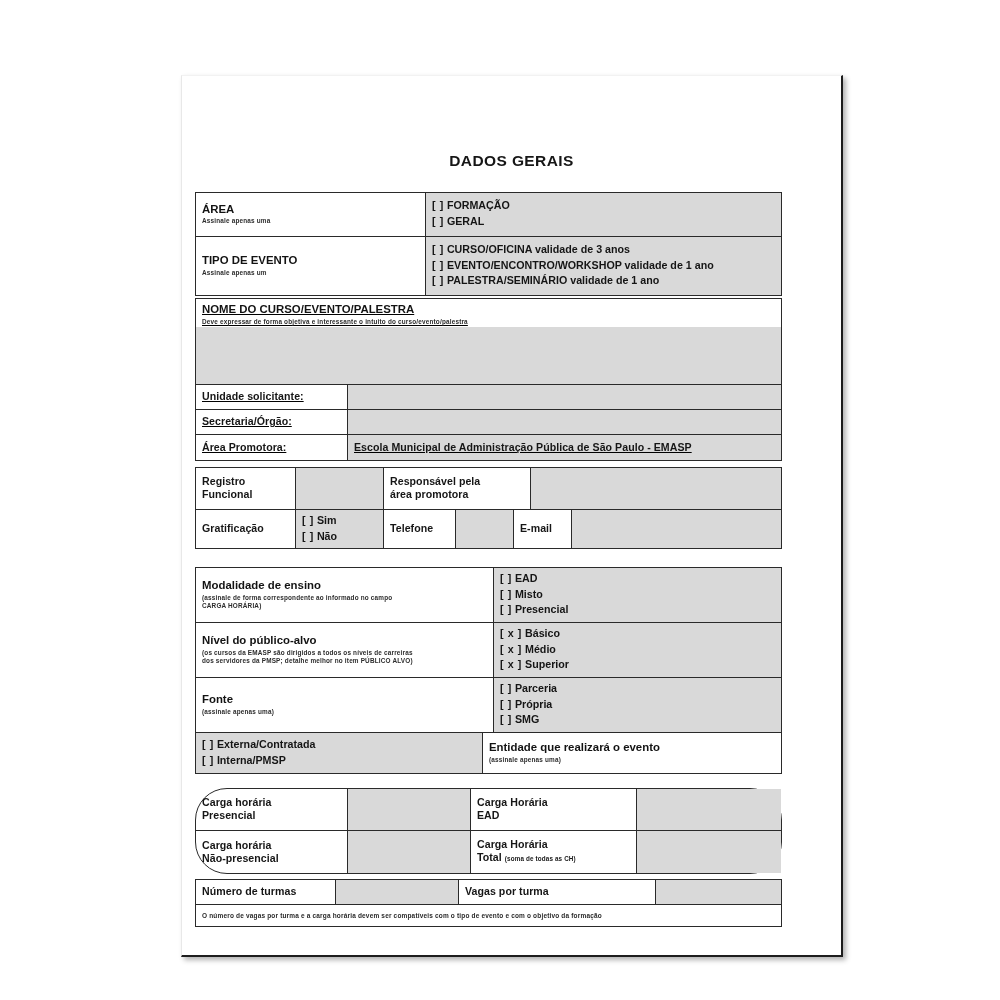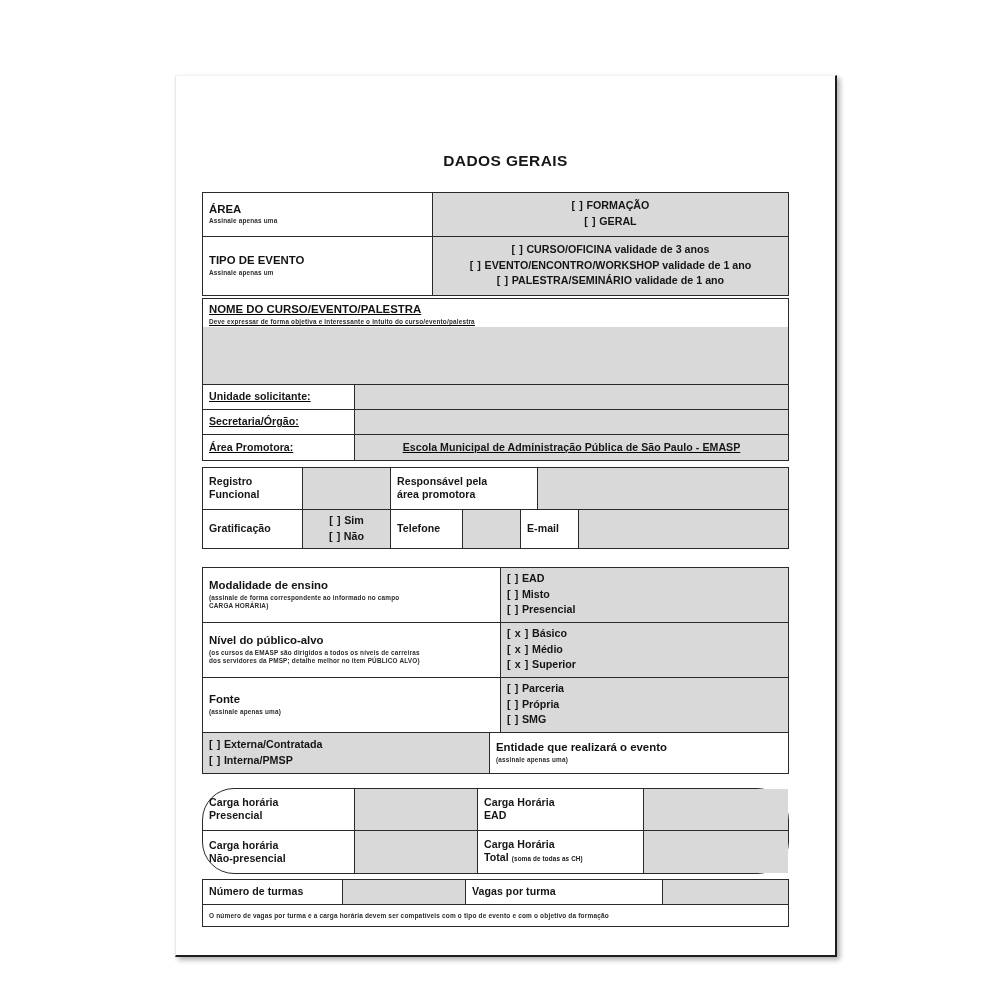--- a/index.html
+++ b/index.html
@@ -5,21 +5,21 @@
   * { box-sizing: border-box; }
   html, body {
     margin: 0; padding: 0;
     width: 1000px; height: 1000px;
     background: #ffffff;
     font-family: "Liberation Sans", sans-serif;
     overflow: hidden;
   }
   #page {
     position: absolute;
-    left: 175px; top: 75px;
+    left: 181px; top: 75px;
     width: 662px; height: 882px;
     background: #ffffff;
     border-right: 2px solid #1d1d1d;
     border-bottom: 2px solid #1d1d1d;
     border-left: 1px solid #e8e8e8;
     border-top: 1px solid #f2f2f2;
     box-shadow: 3px 3px 5px rgba(0,0,0,0.30);
   }
   #sheet {
     position: relative;
@@ -39,34 +39,33 @@
     color: #161616;
   }
 
   
   .block {
     position: absolute;
     left: 13px;
     width: 587px;
     border: 1.6px solid #2a2a2a;
     background: #ffffff;
-    margin-left: 13px;
   }
   .row { display: flex; border-bottom: 1.4px solid #2a2a2a; }
   .row:last-child { border-bottom: none; }
   .cell {
     border-right: 1.4px solid #2a2a2a;
     padding: 3px 6px 4px 6px;
     display: flex;
     flex-direction: column;
     justify-content: center;
     overflow: hidden;
   }
   .cell:last-child { border-right: none; }
-  .gray { background: #d9d9d9; align-items: center; }
+  .gray { background: #d9d9d9; }
   .lbl {
     font-size: 10.6px;
     font-weight: bold;
     color: #161616;
     line-height: 13px;
     letter-spacing: 0.05px;
   }
   .lbl-lg {
     font-size: 11.4px;
     font-weight: bold;

